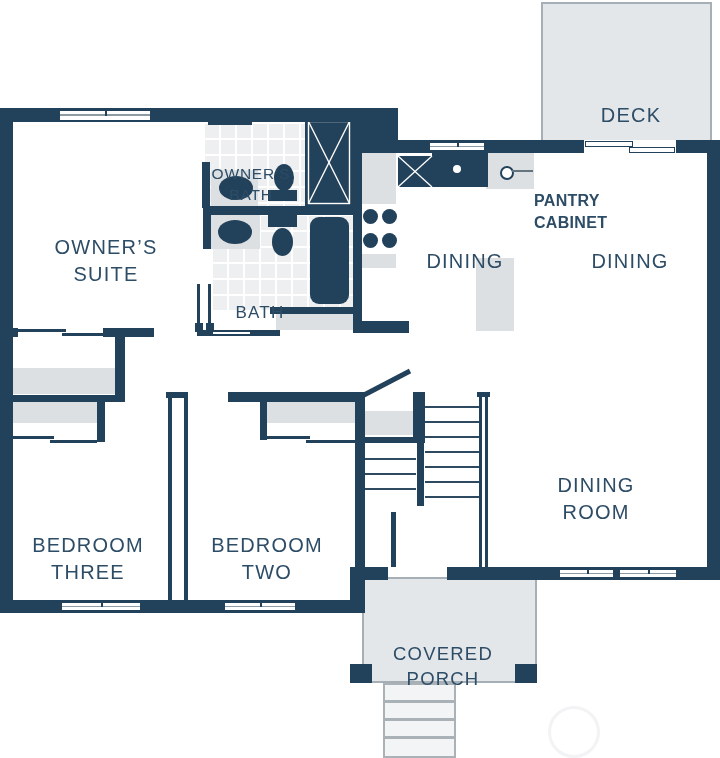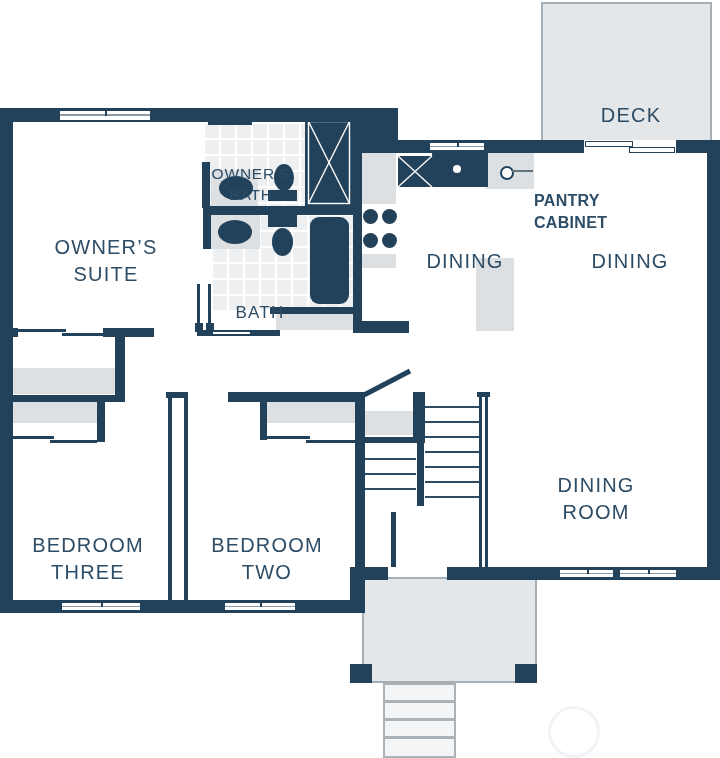--- a/index.html
+++ b/index.html
@@ -164,16 +164,18 @@
 BATH</div>
   <div class="lbl" style="left:180px;top:266px;width:160px;font-size:17px;">BATH</div>
   <div class="lbl" style="left:385px;top:212px;width:160px;">DINING</div>
   <div class="lbl" style="left:550px;top:212px;width:160px;">DINING</div>
   <div class="lbl" style="left:516px;top:436px;width:160px;">DINING
 ROOM</div>
   <div class="lbl" style="left:8px;top:496px;width:160px;">BEDROOM
 THREE</div>
   <div class="lbl" style="left:187px;top:496px;width:160px;">BEDROOM
 TWO</div>
+  <div class="lbl" style="left:363px;top:606px;width:160px;font-size:18.5px;">COVERED
+PORCH</div>
   <div class="lbl" style="left:534px;top:154px;width:90px;font-size:16px;letter-spacing:0.3px;text-align:left;line-height:1.4;font-weight:bold;">PANTRY
 CABINET</div>
 
 </div>
 
 </body></html>

